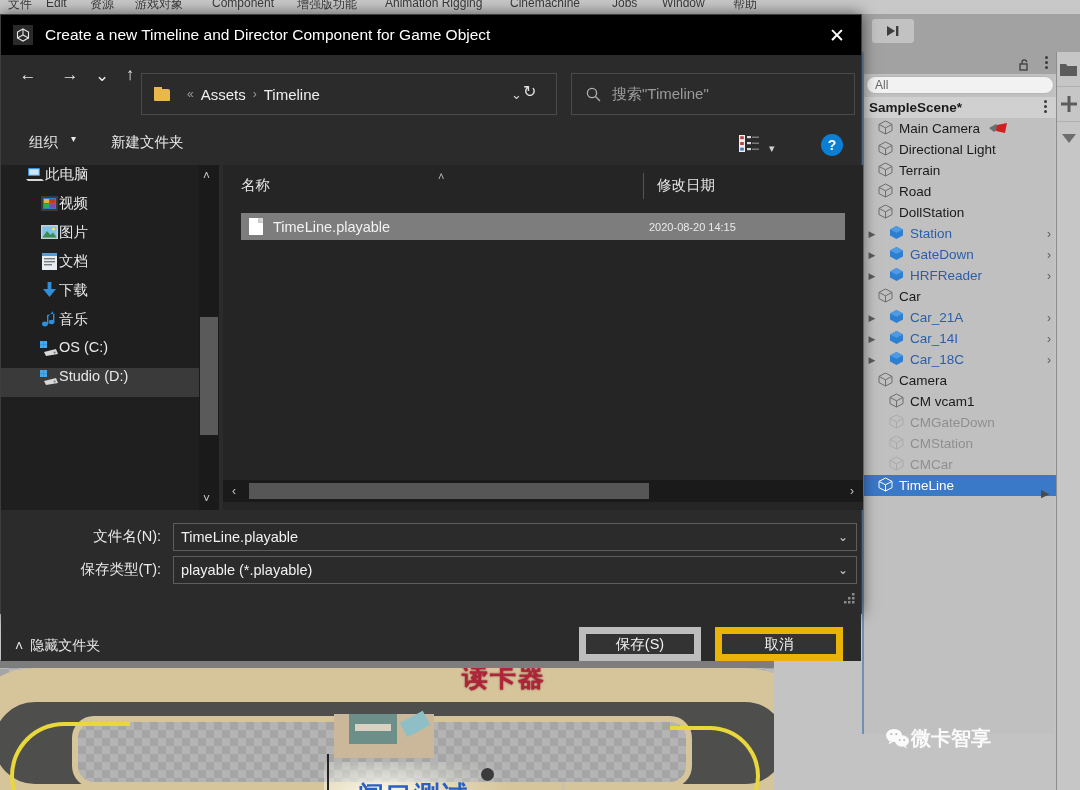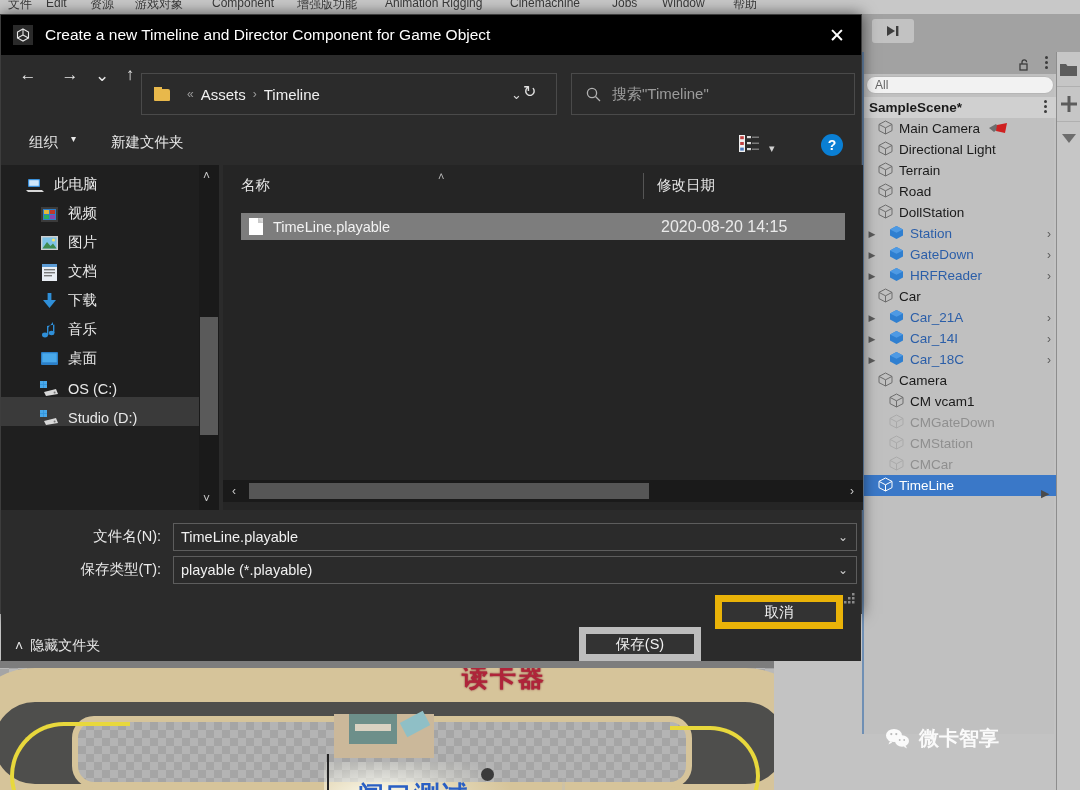--- a/index.html
+++ b/index.html
@@ -136,21 +136,21 @@
   }
   .txt-bottom {
     position: absolute; left: 358px; top: 118px; font-size: 26px; font-weight: bold;
     color: #2a5fc4; letter-spacing: 2px;
   }
   .sv-topbar { position:absolute; left:0; top:0; width:774px; height:8px; background:#7d7d7d; }
 
   
   .watermark {
     position: absolute; left: 885px; top: 725px;
-    display: flex; align-items: center; gap: 8px;
+    display: flex; align-items: center; 
     color: #ffffff; font-size: 20px; font-weight: bold; opacity: 0.92;
   }
 
   
   .dialog {
     position: absolute; left: 0px; top: 14px; width: 862px; height: 600px;
     background: #2b2b2b; box-shadow: 0 0 14px rgba(0,0,0,0.6);
     border: 1px solid #3d3d3d;
   }
   .titlebar {
@@ -207,22 +207,22 @@
     position:absolute; left: 820px; top: 119px; width: 22px; height: 22px; border-radius: 50%;
     background:#0a7fd4; color:#fff; font-size: 14px; font-weight:bold;
     display:flex; align-items:center; justify-content:center;
   }
 
   .sidepane {
     position:absolute; left: 0px; top: 150px; width: 218px; height: 345px;
     background: #1f1f1f; overflow: hidden;
   }
   .place-row {
-    display: flex; align-items: flex-end; height: 29px; padding-left: 38px;
-    color: #e8e8e8; font-size: 14.5px; gap: 9px;
+    display: flex; align-items: flex-start; height: 29px; padding-left: 38px;
+    color: #e8e8e8; font-size: 14.5px; 
   }
   .place-row.first { padding-left: 24px; }
   .place-row.sel { background: #3a3a3a; }
   .pl-ico { width: 20px; height: 18px; flex: 0 0 20px; display:flex; align-items:center; justify-content:center; }
 
   .side-scroll {
     position:absolute; left: 198px; top: 150px; width: 20px; height: 345px; background:#1a1a1a;
   }
   .ss-up { position:absolute; left:4px; top:4px; color:#c9c9c9; font-size: 12px; }
   .ss-dn { position:absolute; left:4px; bottom:4px; color:#c9c9c9; font-size: 12px; }
@@ -239,21 +239,21 @@
   .fp-col.c2 { left: 434px; }
   .fp-divider { position:absolute; left: 420px; top: 8px; width:1px; height: 26px; background:#555; }
   .fp-sortmark { position:absolute; left: 215px; top: 5px; color:#bdbdbd; font-size: 11px; }
   .file-row {
     position:absolute; left: 18px; top: 48px; width: 604px; height: 27px;
     background: #7d7d7d; display:flex; align-items:center; padding-left: 8px; gap: 10px;
   }
   .file-ico { width: 14px; height: 17px; background:#fff; position:relative; }
   .file-ico:after { content:""; position:absolute; right:0; top:0; border-width: 0 5px 5px 0; border-style:solid; border-color: #c9c9c9 #d8d8d8; }
   .file-name { color:#f2f2f2; font-size: 14.5px; }
-  .file-date { position:absolute; left: 420px; color:#eaeaea; font-size: 16px; }
+  .file-date { position:absolute; left: 408px; color:#eaeaea; font-size: 11px; }
   .fp-hscroll {
     position:absolute; left: 0px; top: 315px; width: 640px; height: 22px; background:#1a1a1a;
     display:flex; align-items:center;
   }
   .hs-left { width:22px; text-align:center; color:#c9c9c9; font-size: 12px; }
   .hs-right { position:absolute; right:0; width:22px; text-align:center; color:#c9c9c9; font-size: 12px; }
   .hs-thumb { position:absolute; left: 26px; width: 400px; height: 16px; background:#565656; }
 
   .formarea { position:absolute; left:0; top:496px; width:860px; height:150px; background:#2b2b2b; }
   .frow { position:absolute; display:flex; align-items:center; }
@@ -687,29 +687,20 @@
           </div>
           <div class="place-row">
             <span class="pl-ico">
               <svg width="14" height="16" viewBox="0 0 14 16">
                 <path d="M11 0 L11 11 L12.4 11 L12.4 2.4 L5 4 L5 13 L6.4 13 L6.4 5.4 Z" fill="#2f8fd8"></path>
                 <ellipse cx="3" cy="13" rx="3" ry="2.4" fill="#2f8fd8"></ellipse>
                 <ellipse cx="9.6" cy="11" rx="2.8" ry="2.2" fill="#2f8fd8"></ellipse>
               </svg>
             </span>
             <span>音乐</span>
-          </div>
-          <div class="place-row">
-            <span class="pl-ico">
-              <svg width="17" height="14" viewBox="0 0 17 14">
-                <rect x="0" y="0" width="17" height="13" rx="1" fill="#2b7fc8"></rect>
-                <rect x="1.3" y="1.3" width="14.4" height="9" fill="#49a8ea"></rect>
-              </svg>
-            </span>
-            <span>桌面</span>
           </div>
           <div class="place-row">
             <span class="pl-ico">
               <svg width="18" height="15" viewBox="0 0 18 15">
                 <rect x="0" y="0" width="7" height="7" fill="#2f8fd8"></rect>
                 <rect x="0" y="0" width="3.2" height="3.2" fill="#49a8ea"></rect>
                 <rect x="3.8" y="0" width="3.2" height="3.2" fill="#49a8ea"></rect>
                 <rect x="0" y="3.8" width="3.2" height="3.2" fill="#49a8ea"></rect>
                 <rect x="3.8" y="3.8" width="3.2" height="3.2" fill="#49a8ea"></rect>
                 <path d="M4 11 L16 8 L18 13 L6 15 Z" fill="#d8d8d8"></path>
@@ -776,21 +767,21 @@
         <span class="caret">⌄</span>
       </div>
     </div>
 
     <div class="hidefolders">
       <span>˄</span>
       <span>隐藏文件夹</span>
     </div>
 
     <div class="dlg-btn primary" style="left:578px; top:612px; width:122px;">保存(S)</div>
-    <div class="dlg-btn" style="left:714px; top:580px; width:128px;">取消</div>
+    <div class="dlg-btn" style="left:714px; top:612px; width:128px;">取消</div>
 
     <span class="grip">
       <svg width="12" height="12" viewBox="0 0 12 12">
         <rect x="8" y="0" width="2.5" height="2.5" fill="#8a8a8a"></rect>
         <rect x="8" y="4" width="2.5" height="2.5" fill="#8a8a8a"></rect>
           <rect x="4" y="4" width="2.5" height="2.5" fill="#8a8a8a"></rect>
         <rect x="8" y="8" width="2.5" height="2.5" fill="#8a8a8a"></rect>
           <rect x="4" y="8" width="2.5" height="2.5" fill="#8a8a8a"></rect>
           <rect x="0" y="8" width="2.5" height="2.5" fill="#8a8a8a"></rect>
       </svg>

